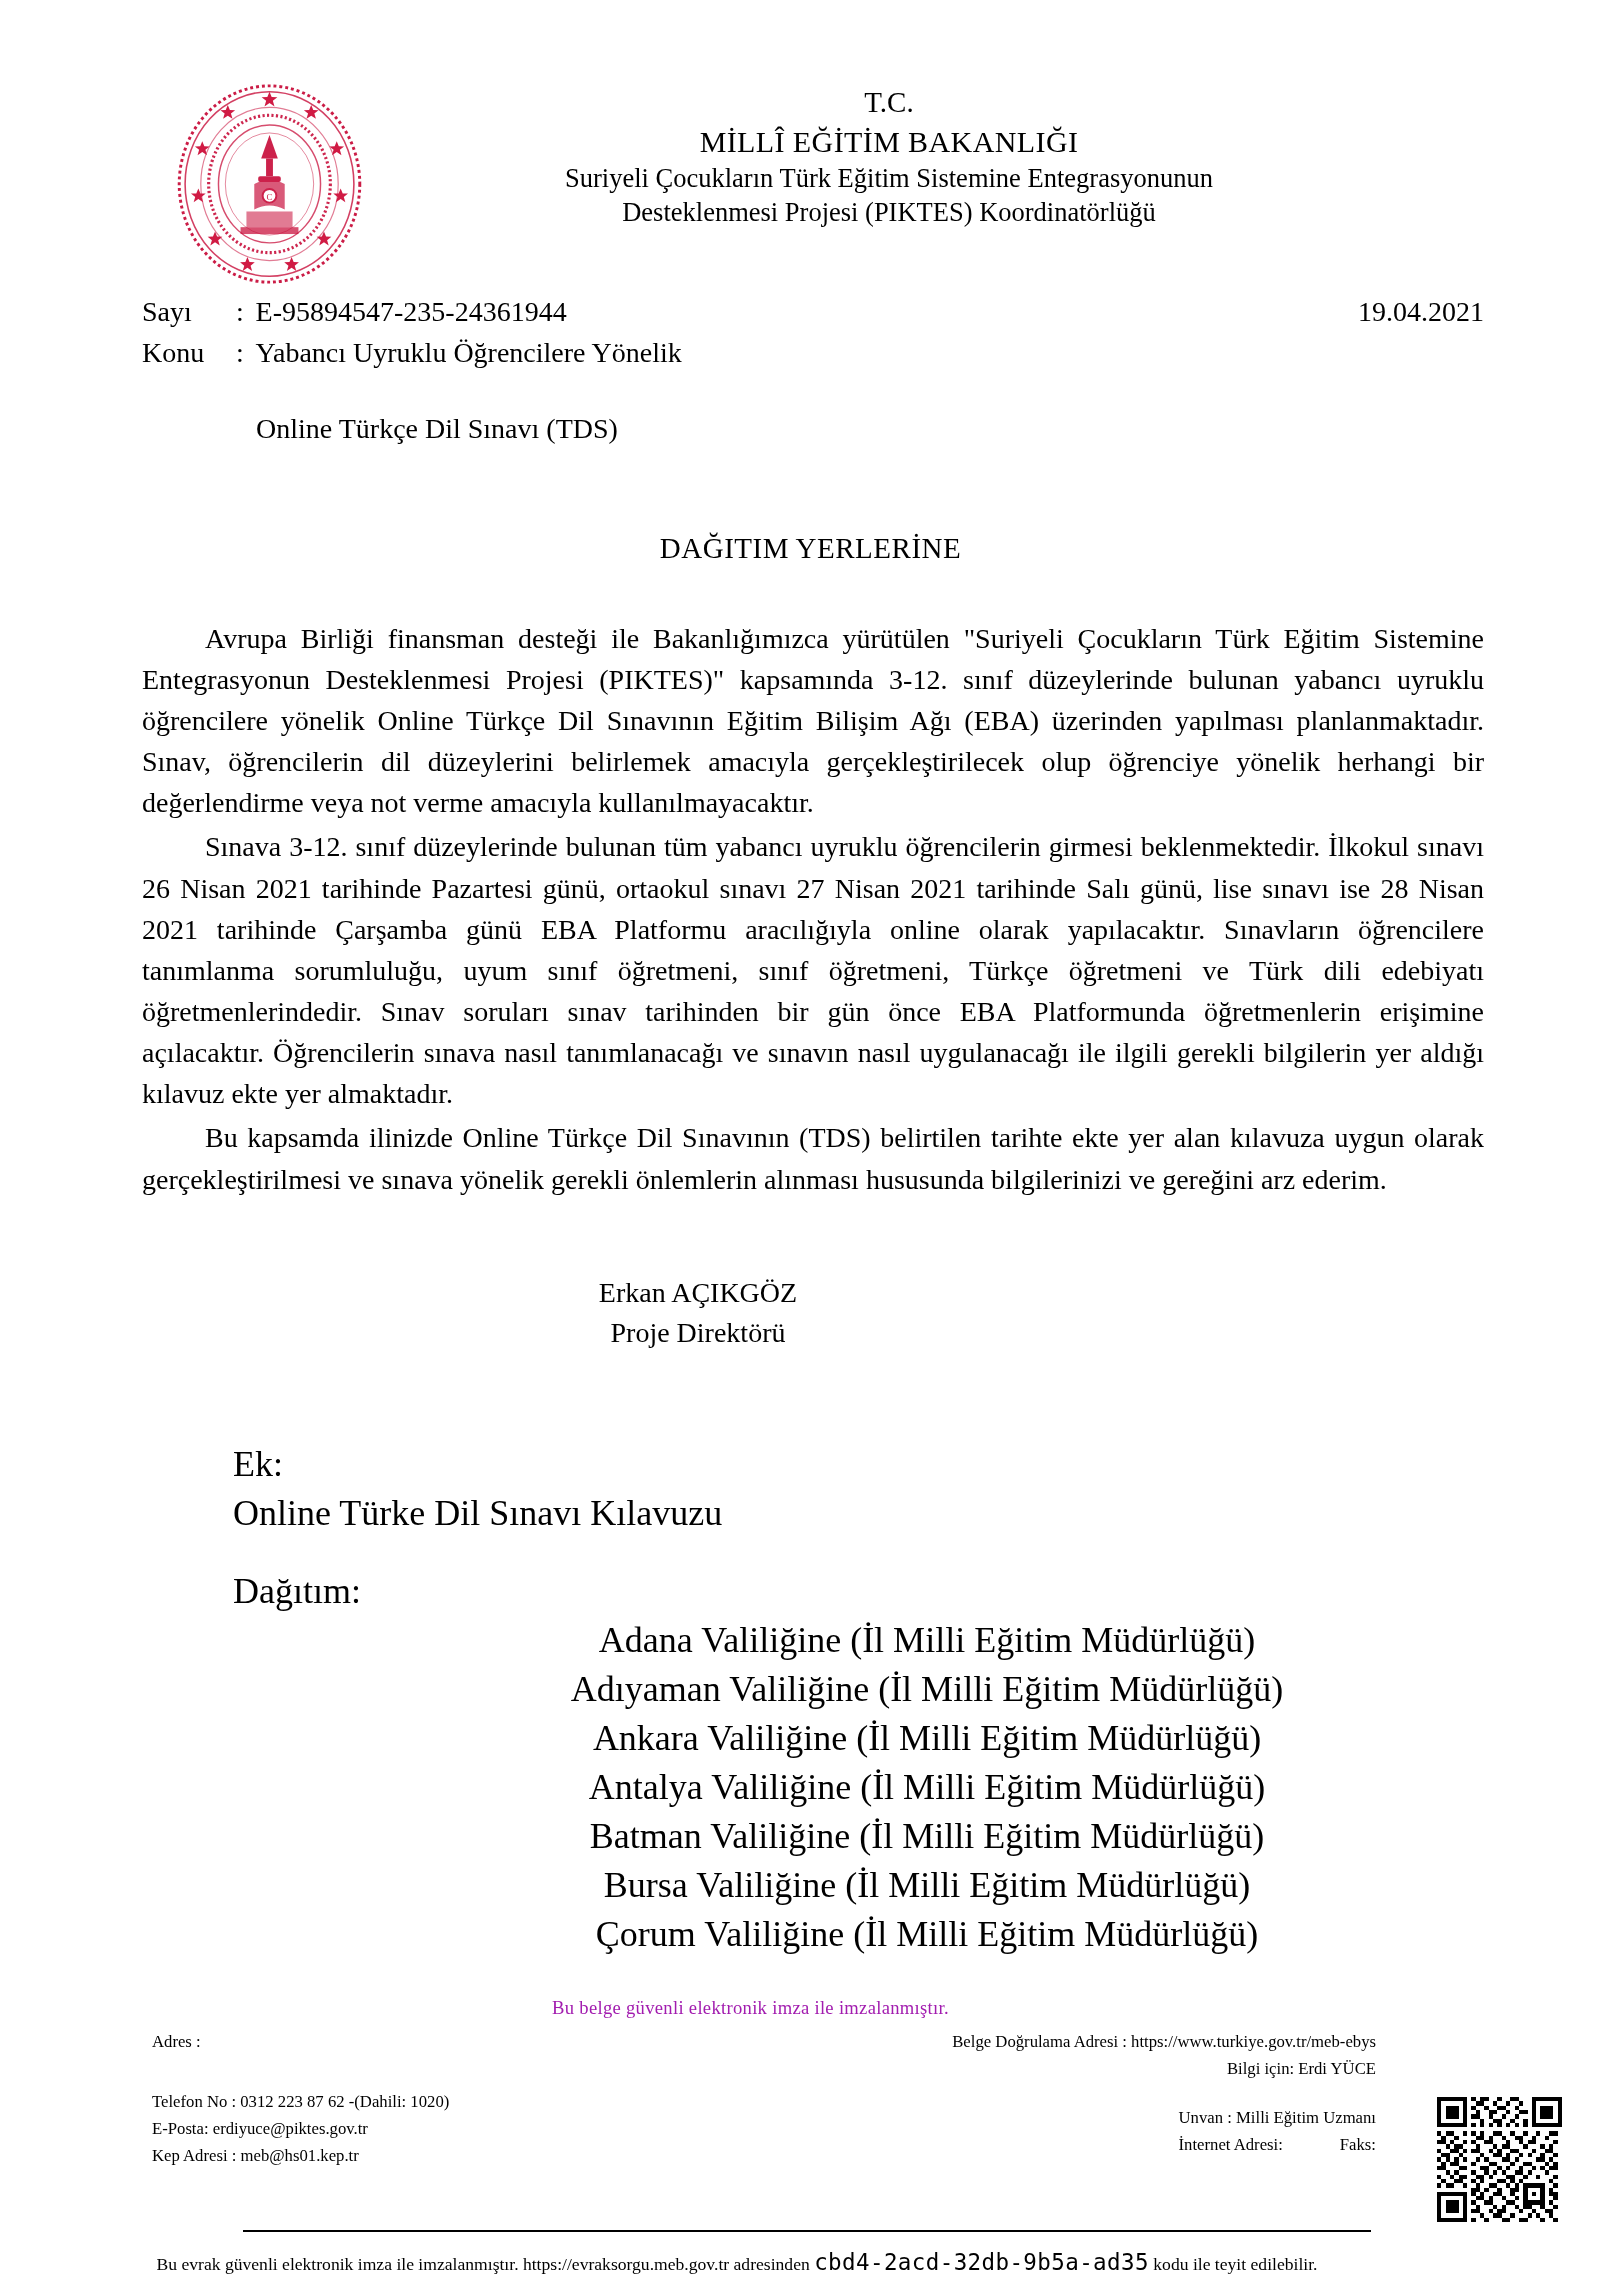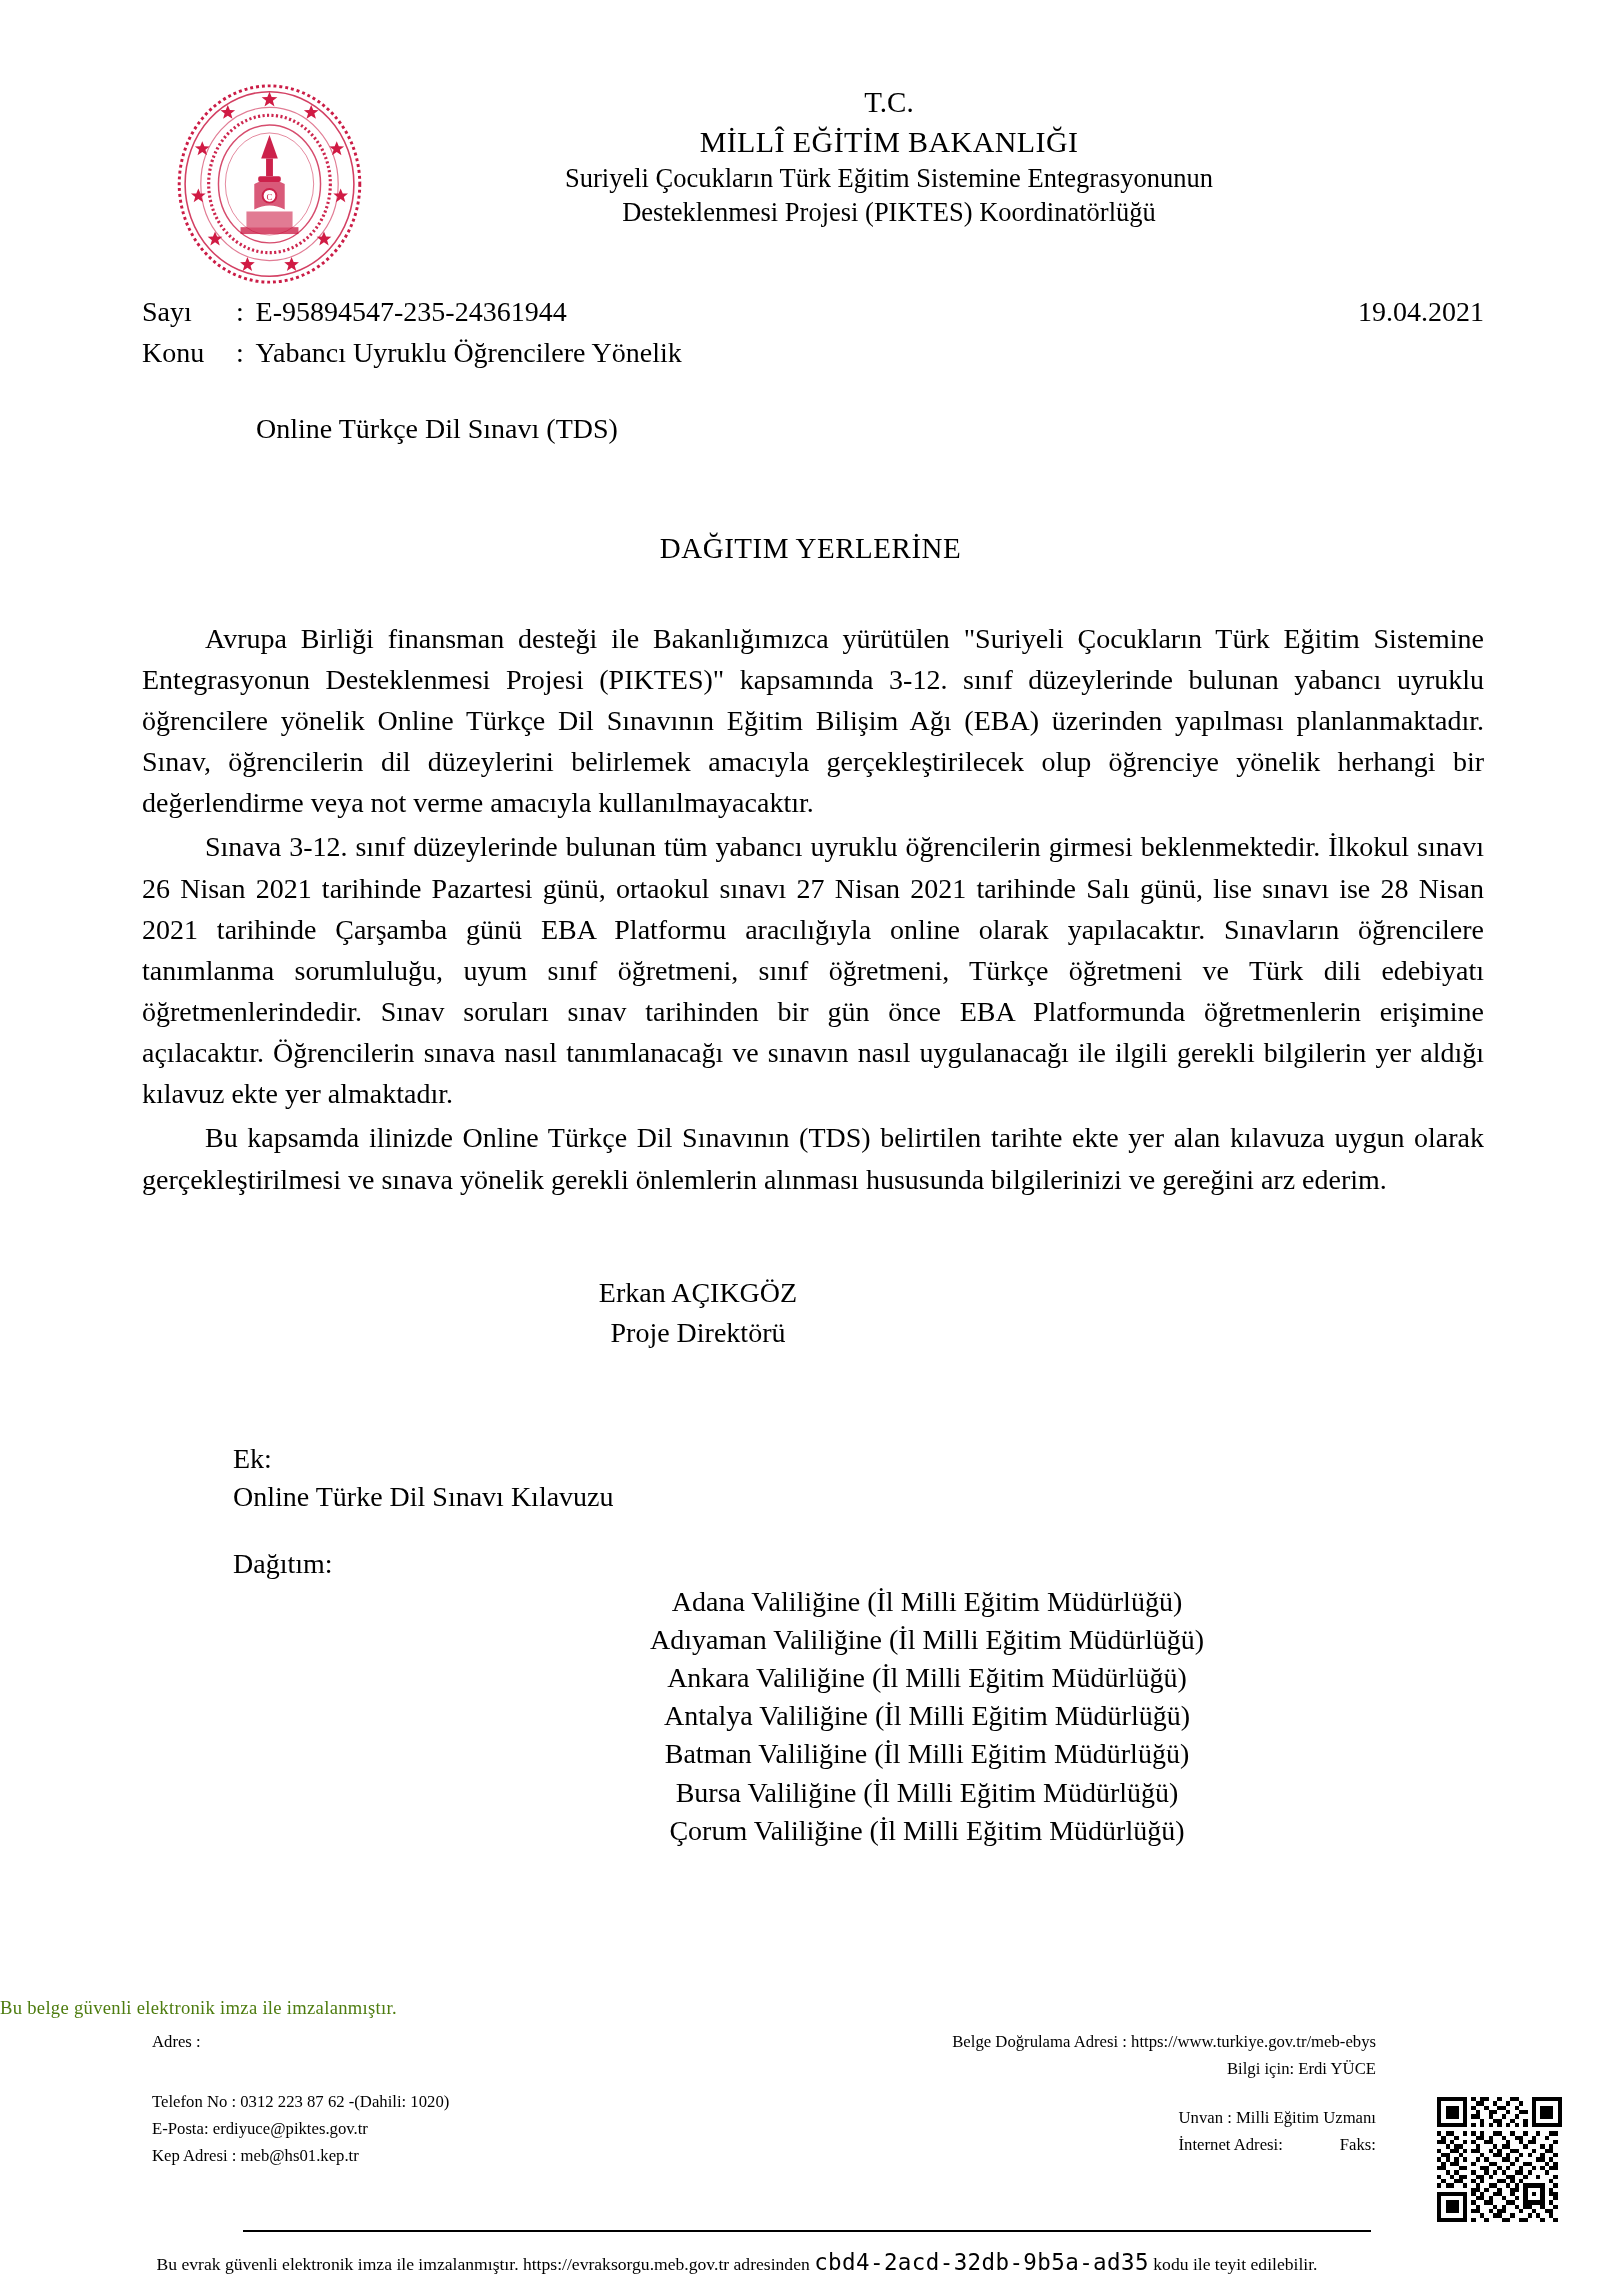--- a/index.html
+++ b/index.html
@@ -87,38 +87,38 @@
     text-align:center;
     font-size:28px;
     line-height:1.45;
   }
   .sig-inner { display:inline-block; text-align:center; }
 
   
   .lists {
     padding-left:233px;
     margin-top:86px;
-    font-size:28px;
+    font-size:36px;
     line-height:1.36;
   }
   .lists .heading { }
   .lists .spacer { height:29px; }
   .dist-item { white-space:nowrap;text-align:center; }
 
   
   .footer {
     position:absolute;
     left:0; right:0; bottom:0;
     height:304px;
   }
   .esig-note {
     position:absolute;
     left:0; right:0; top:7.8px;
-    text-align:left;
-    color:#4d7c0f;
+    text-align:center;
+    color:#a21caf;
     font-size:18.6px;
     letter-spacing:0.3px;
     padding-right:120px;
   }
   .foot-cols {
     position:absolute;
     top:39px; left:0; right:0;
     padding:0 118px 0 152px;
     display:flex;
     justify-content:space-between;

